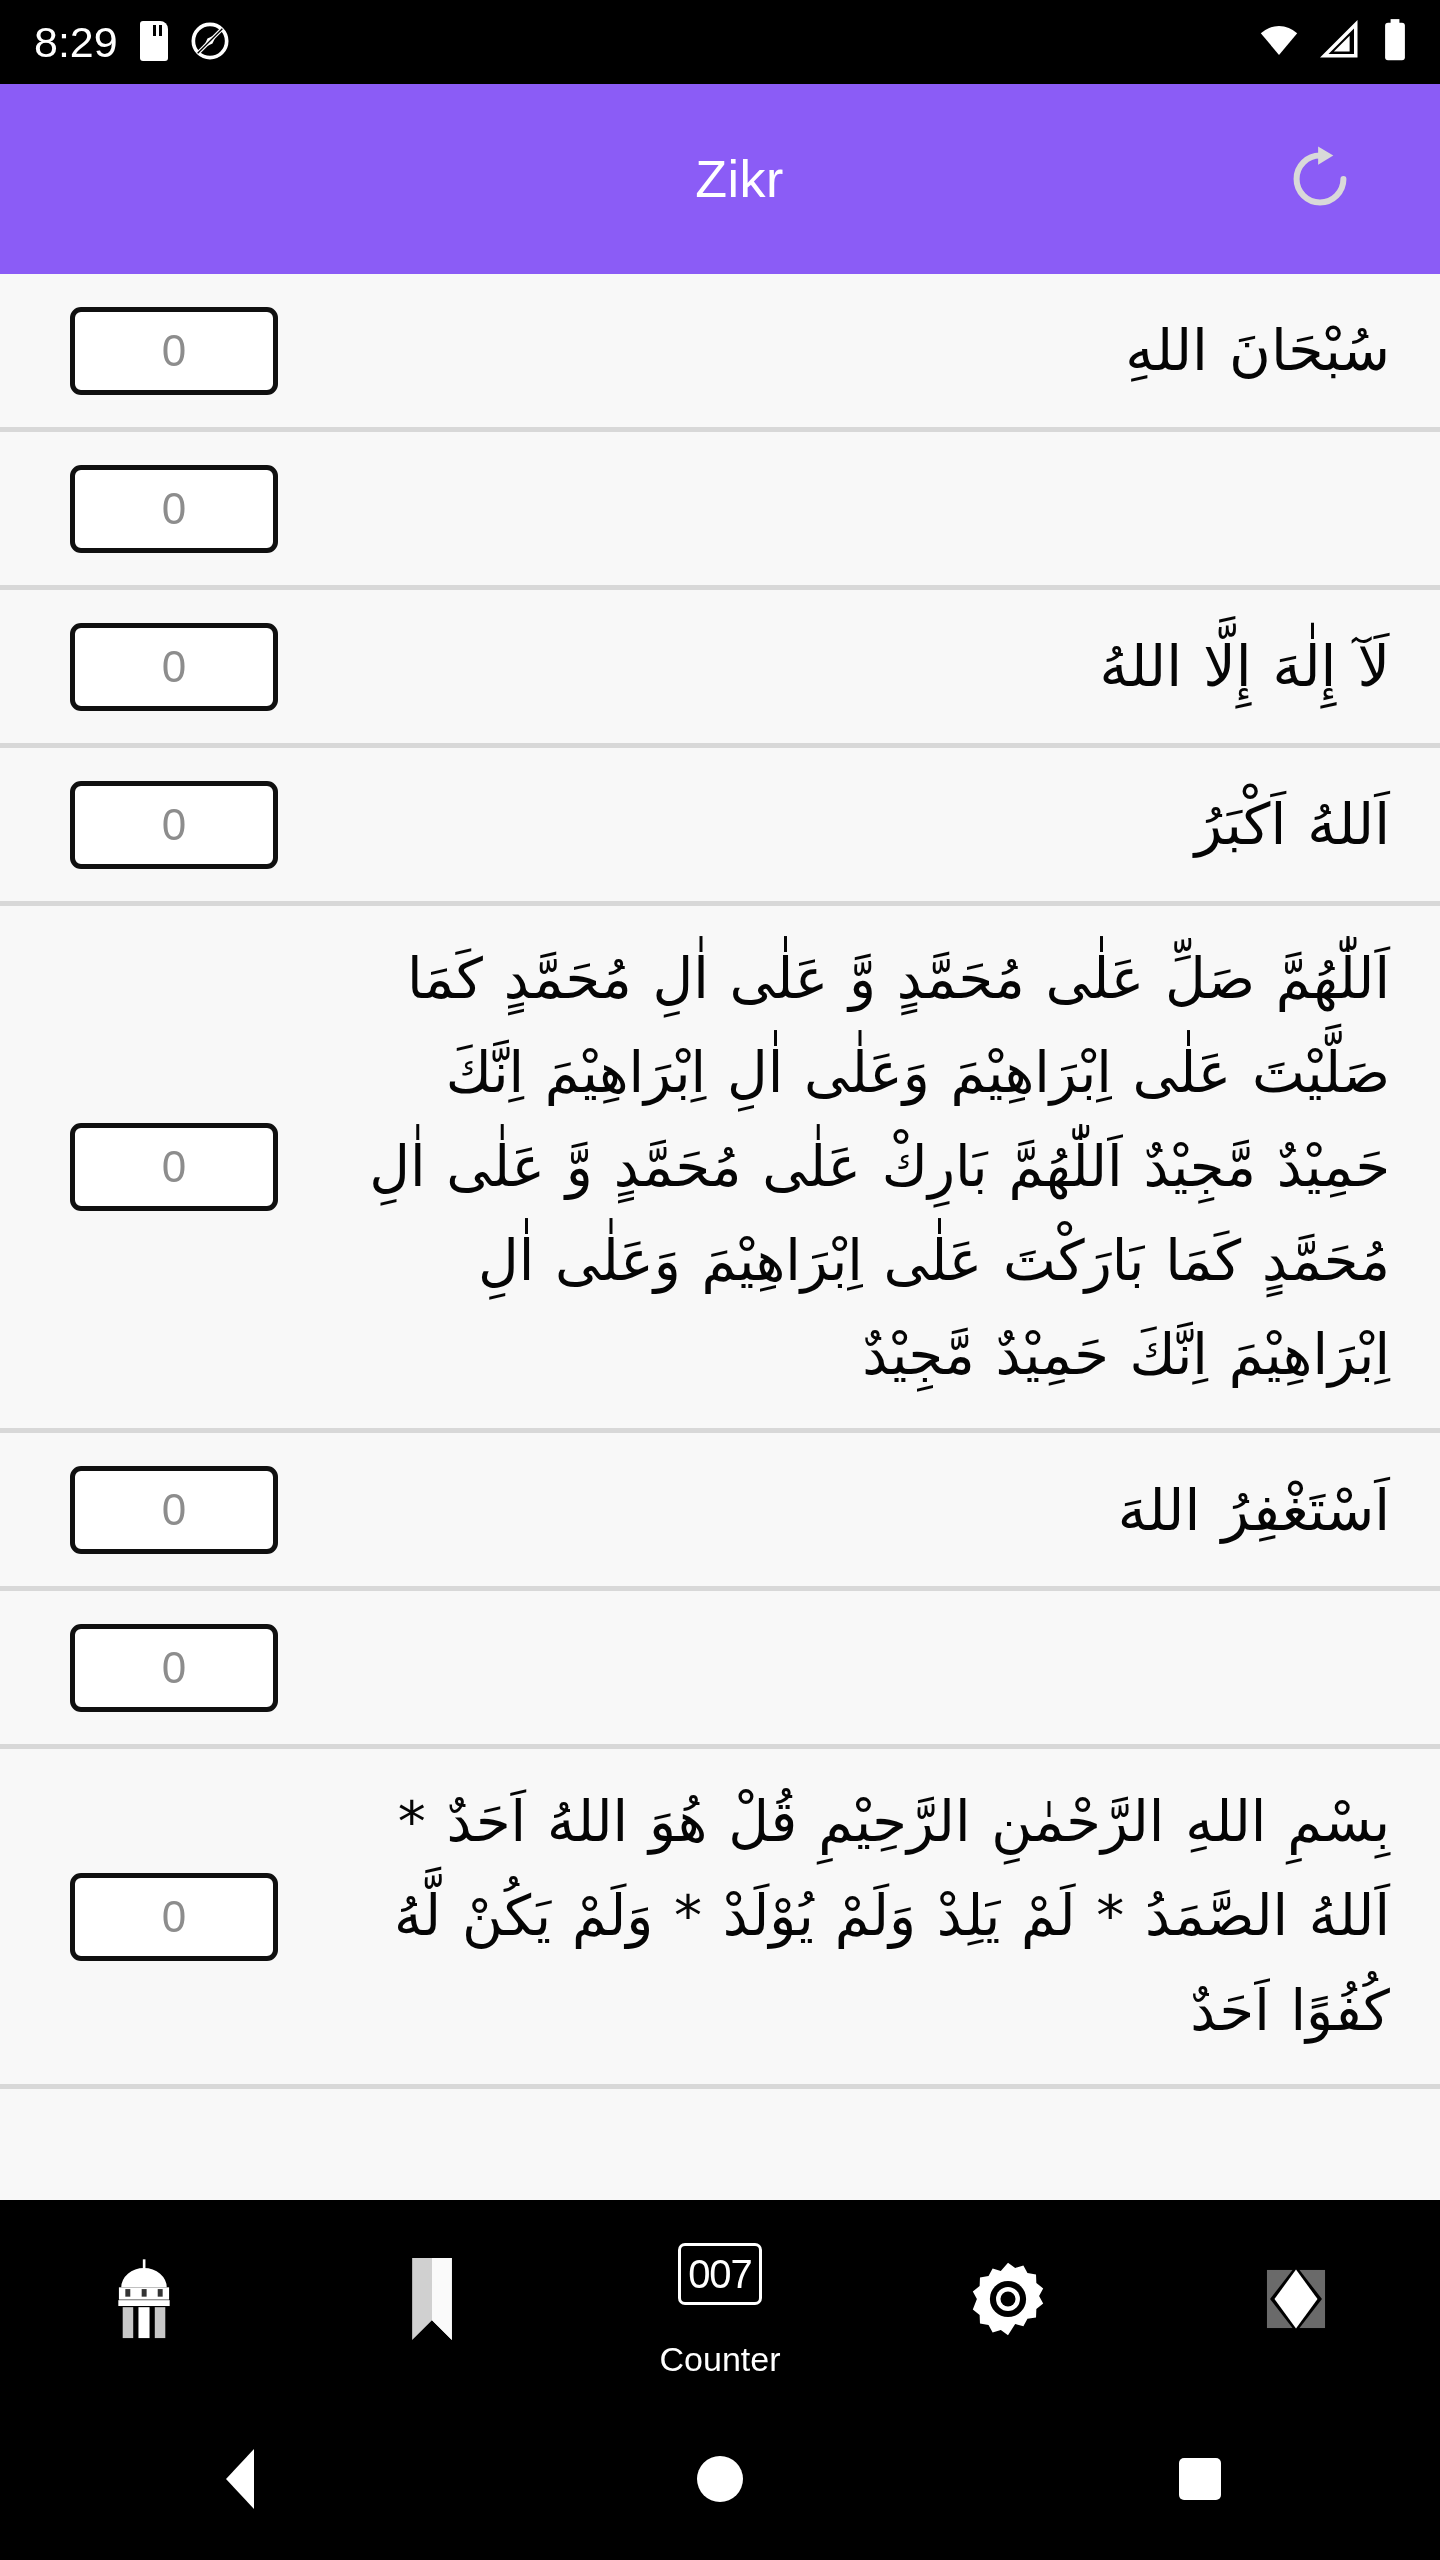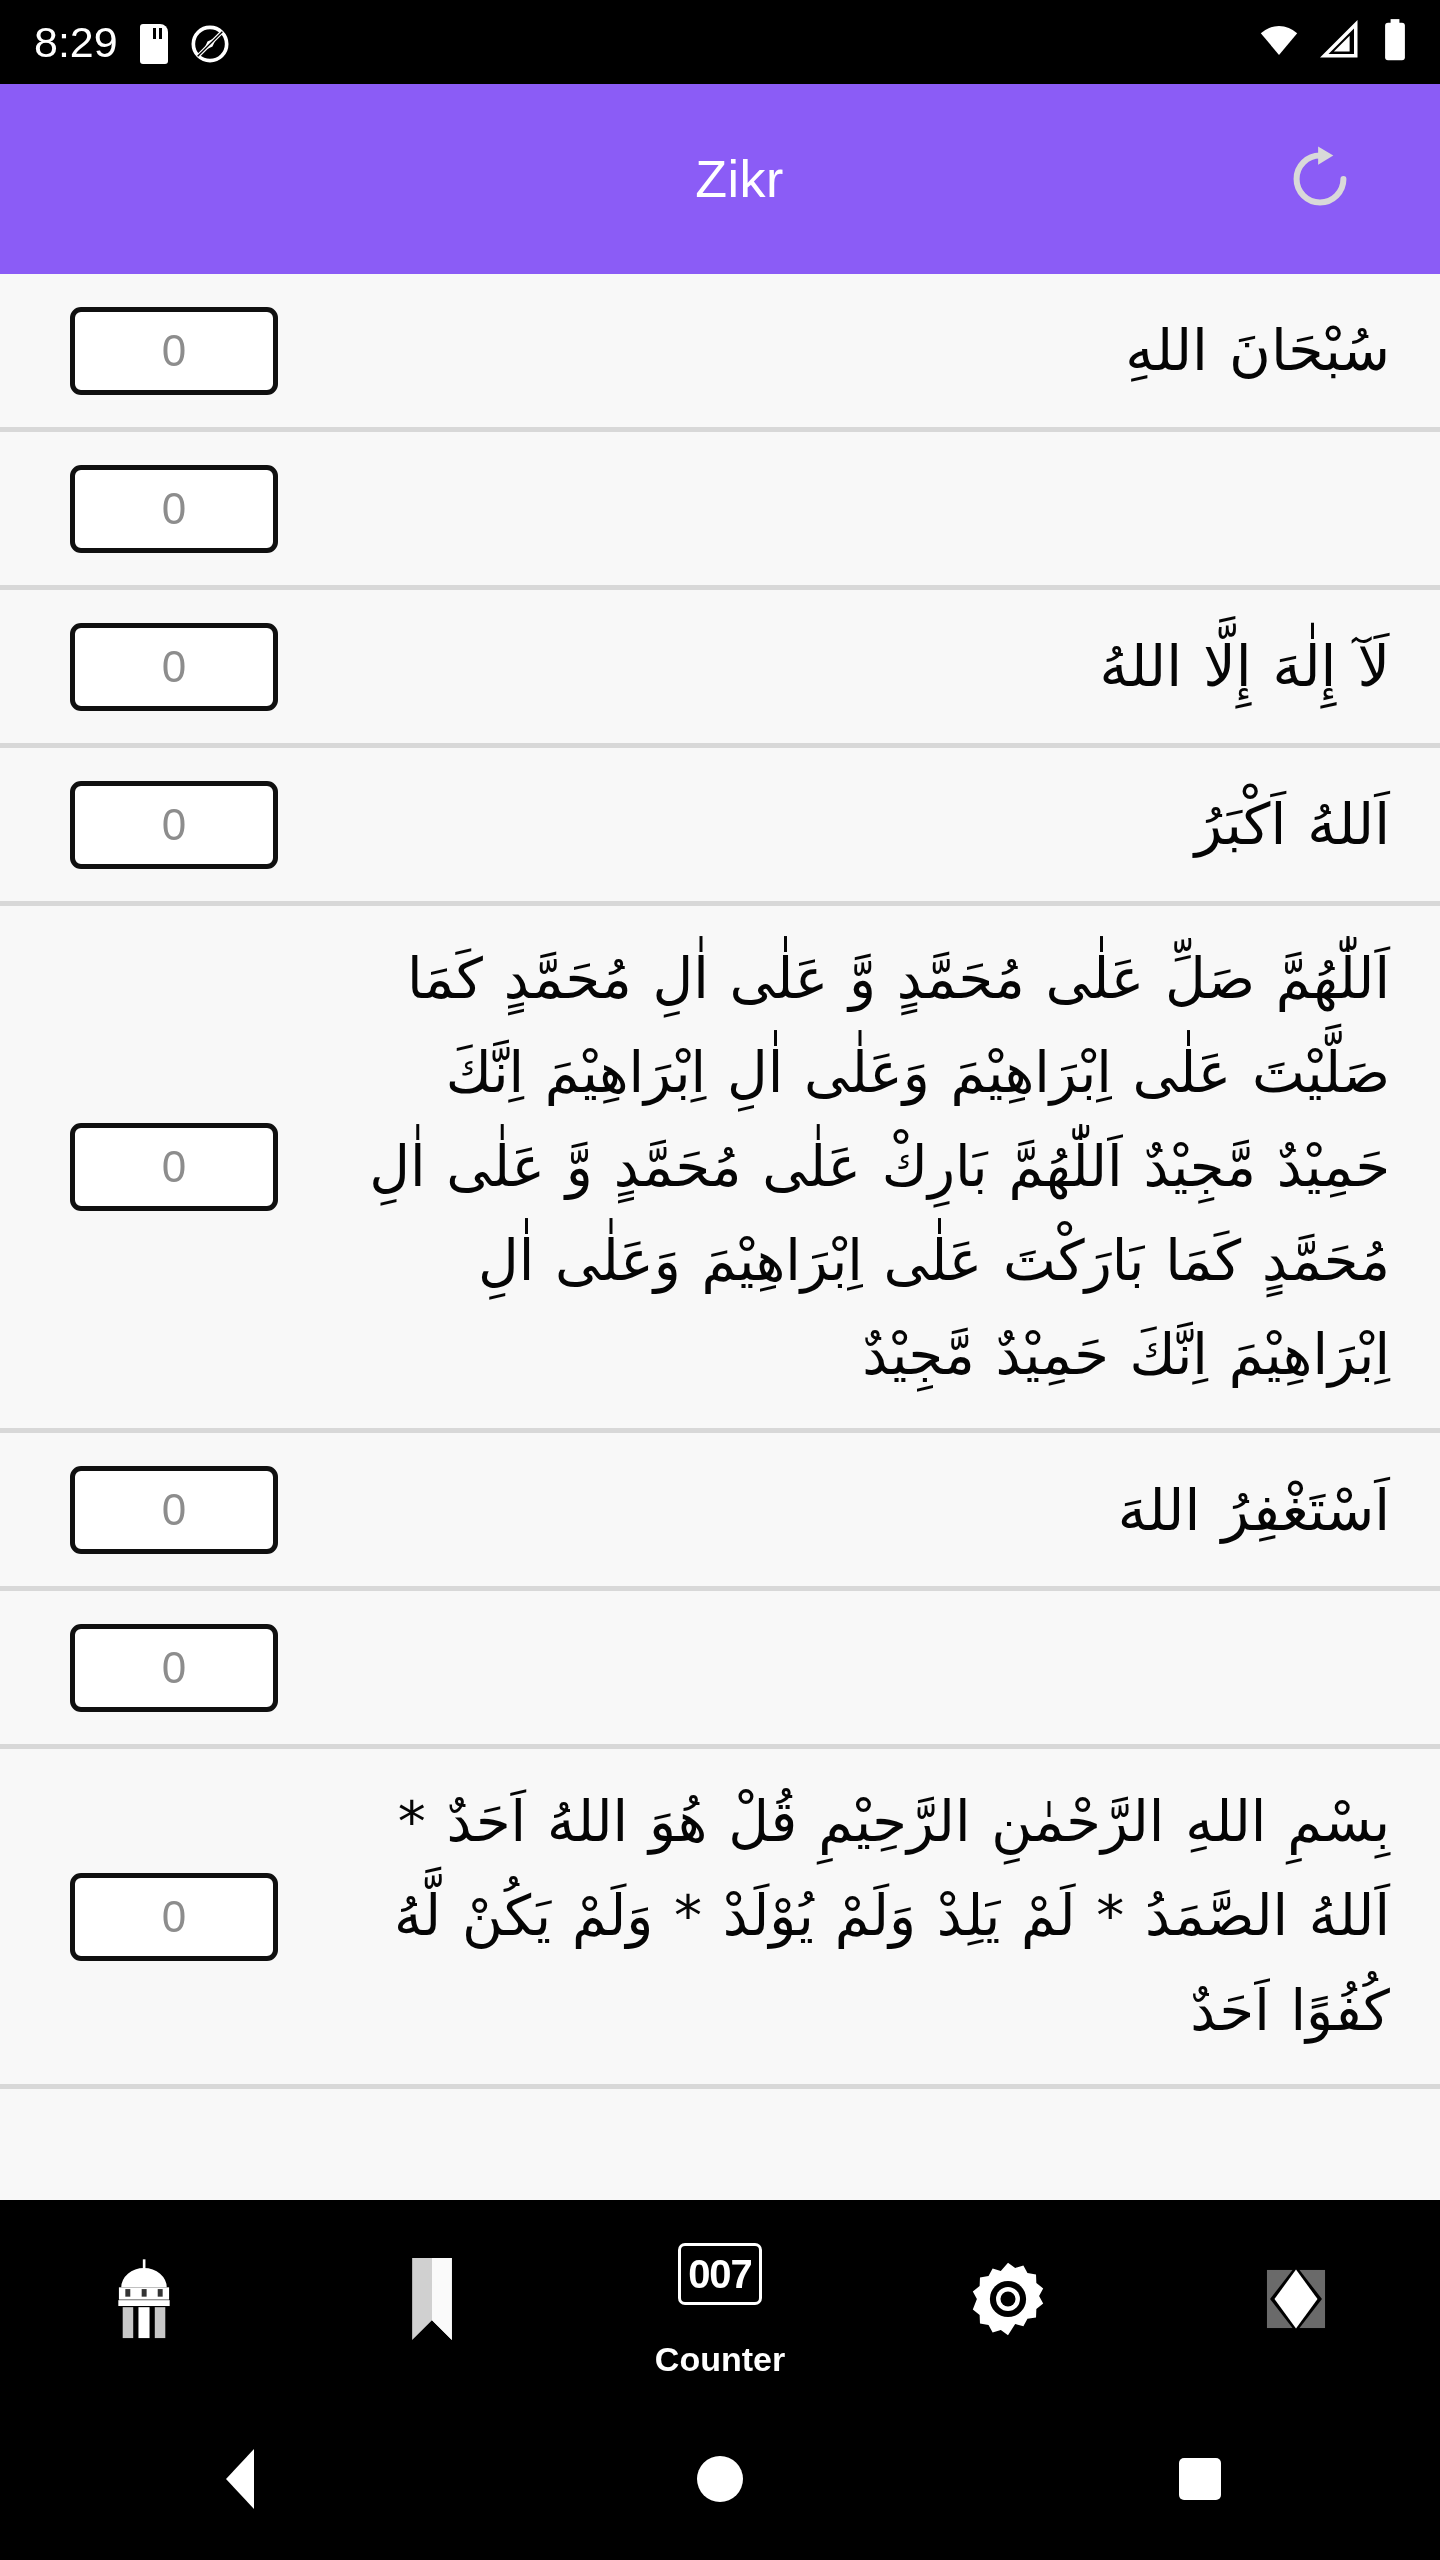--- a/index.html
+++ b/index.html
@@ -11,21 +11,21 @@
   }
   #screen { position:relative; width:1440px; height:2560px; background:#000; }
 
   
   .status-bar {
     position:absolute; top:0; left:0; width:1440px; height:84px;
     background:#000; color:#fff;
     display:flex; align-items:center; justify-content:space-between;
     padding:0 30px 0 34px;
   }
-  .status-left { display:flex; align-items:flex-end; gap:22px; }
+  .status-left { display:flex; align-items:flex-start; gap:22px; }
   .status-time { font-size:43px; letter-spacing:0px; line-height:1; }
   .status-right { display:flex; align-items:center; gap:19px; }
 
   .ico { display:inline-block; }
 
   
   .sd-card {
     position:relative; width:28px; height:40px;
     background:#fff; border-radius:3px 8px 3px 3px;
   }
@@ -90,21 +90,21 @@
 
   
   .bottom-nav {
     position:absolute; top:2200px; left:0; width:1440px; height:198px;
     background:#000;
     display:flex; align-items:center; justify-content:space-around;
   }
   .nav-item {
     flex:1 1 0; height:100%;
     display:flex; flex-direction:column; align-items:center; justify-content:center;
-    gap:22px; color:#fff;font-weight:bold;
+    gap:22px; color:#fff;
   }
   .nav-item .nav-label { font-size:34px; color:#fff; line-height:1; }
   .nav-icon-wrap { height:92px; display:flex; align-items:center; justify-content:center; }
   .nav-item.selected { padding-top:6px; }
 
   
   .counter-icon {
     width:84px; height:62px;
     border:3px solid #ffffff; border-radius:7px;
     display:flex; align-items:center; justify-content:center;

